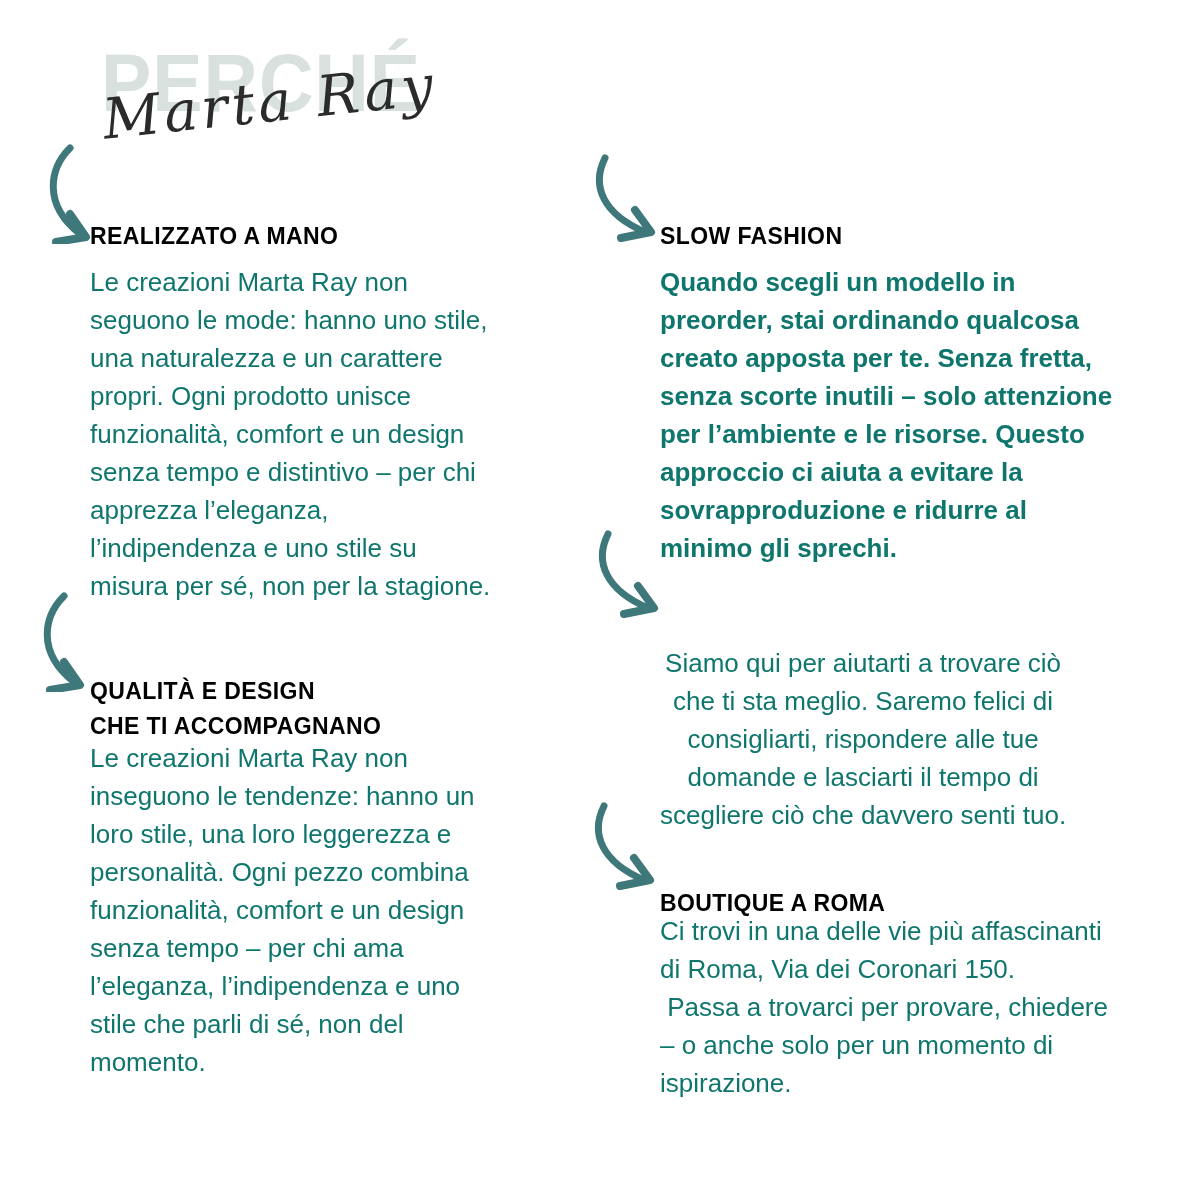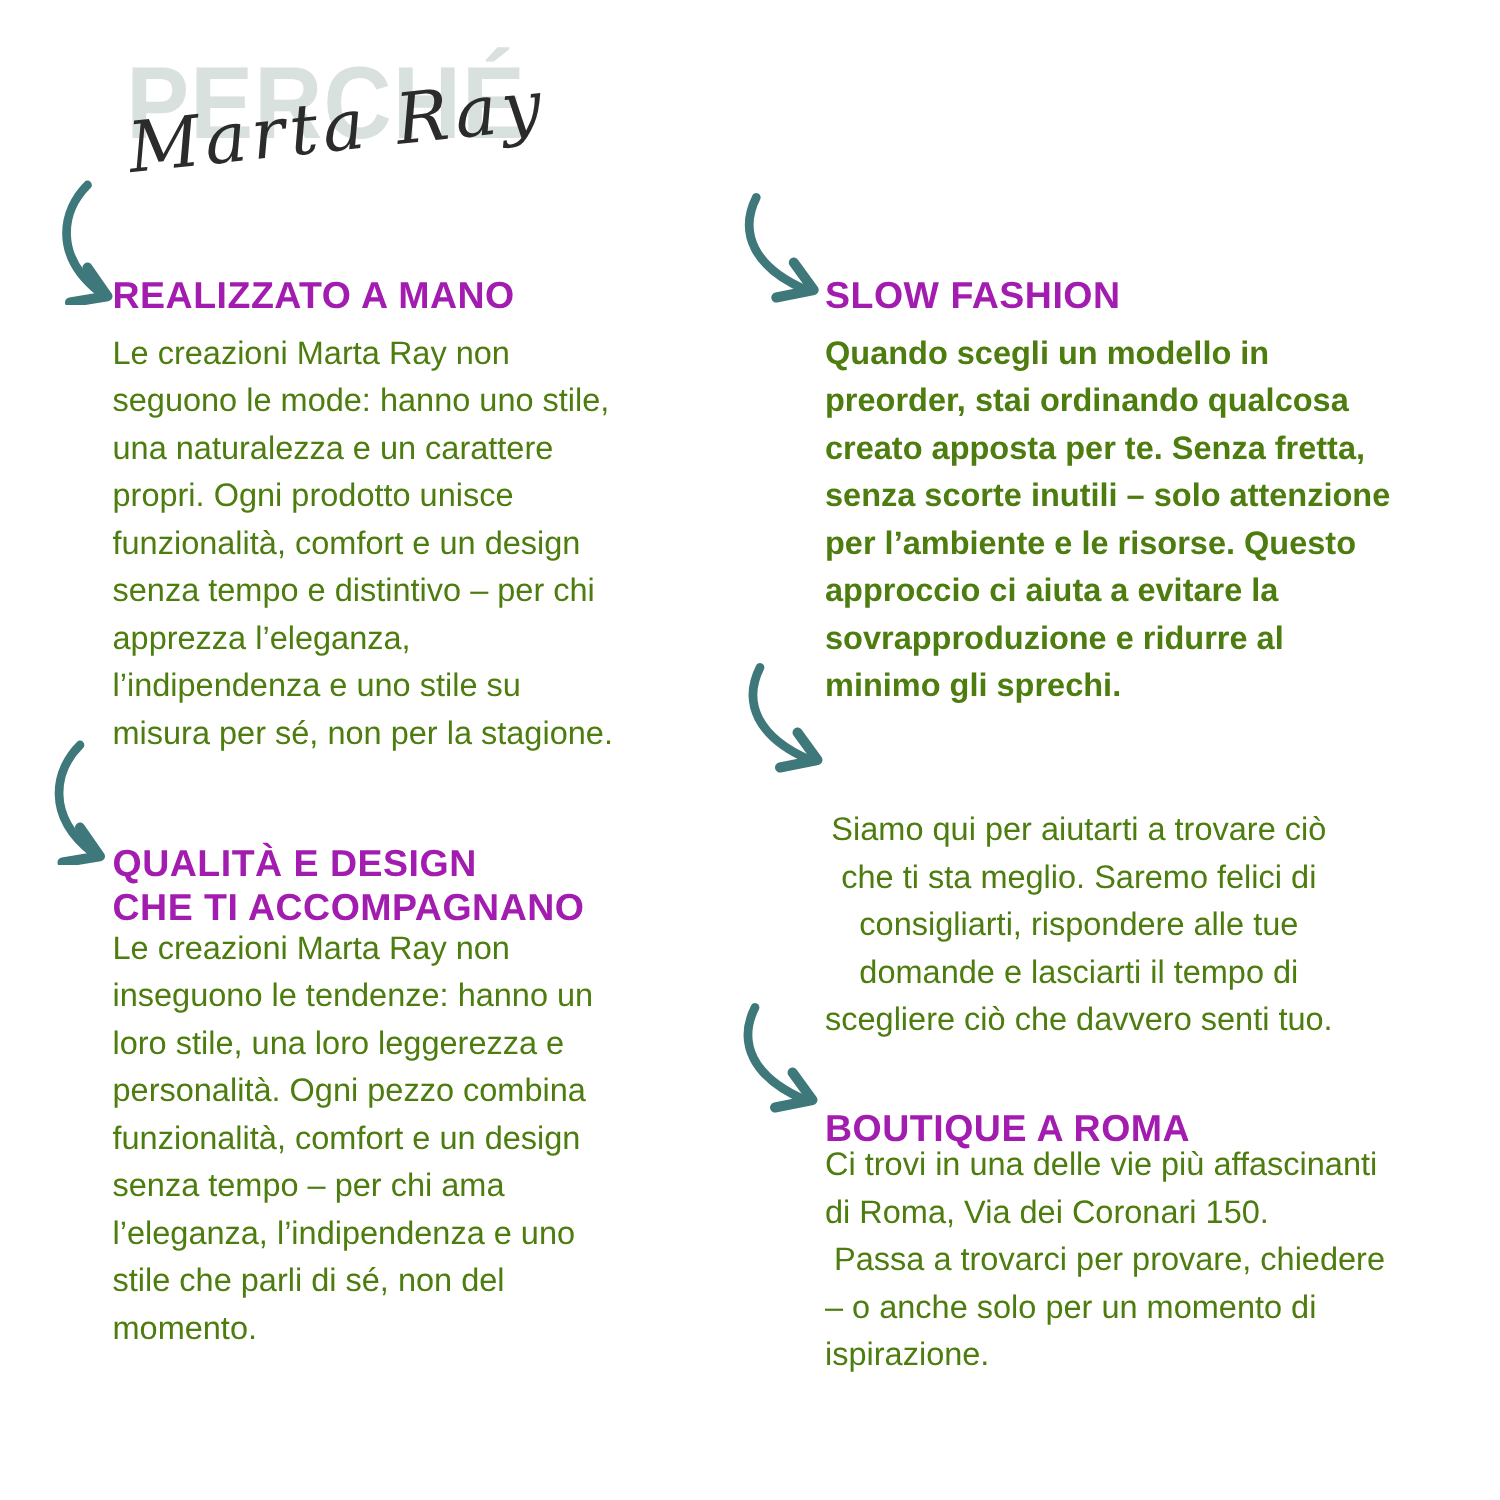--- a/index.html
+++ b/index.html
@@ -16,26 +16,26 @@
     position:absolute;left:100px;top:92px;
     font-family:"DejaVu Serif",cursive;
     font-style:italic;font-weight:400;font-size:56px;color:#2b2b2b;
     transform:rotate(-6deg);transform-origin:left top;letter-spacing:4px;
     line-height:1;
   }
   .arrow{position:absolute;}
   .arrow path{fill:none;stroke:#3e787a;stroke-linecap:round;stroke-linejoin:round;}
   h2.heading{
     position:absolute;margin:0;
-    font-size:30px;font-weight:700;color:#a21caf;
+    font-size:23px;font-weight:700;color:#000000;
     letter-spacing:0.4px;line-height:35px;white-space:pre;
   }
   p.bodytext{
     position:absolute;margin:0;
-    font-size:26px;font-weight:400;color:#4d7c0f;
+    font-size:26px;font-weight:400;color:#0f766e;
     line-height:38px;white-space:pre;
   }
 </style>
 </head>
 <body>
 
 <div class="canvas">
 
   <div class="watermark">PERCHÉ</div>
   <div class="brand-script">Marta Ray</div>

